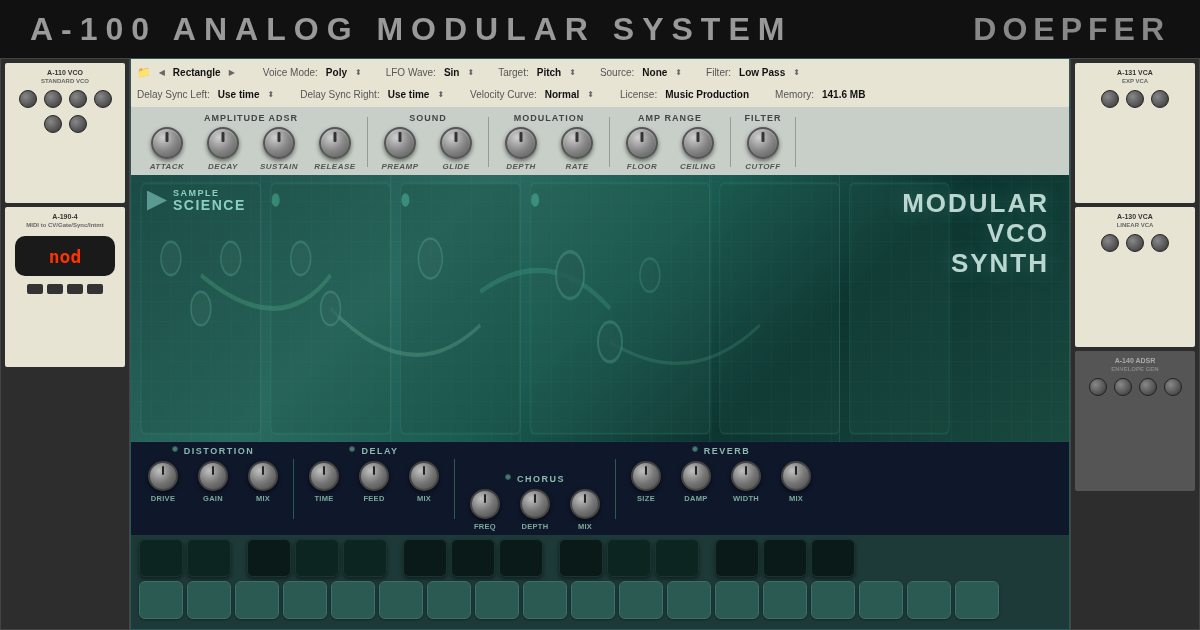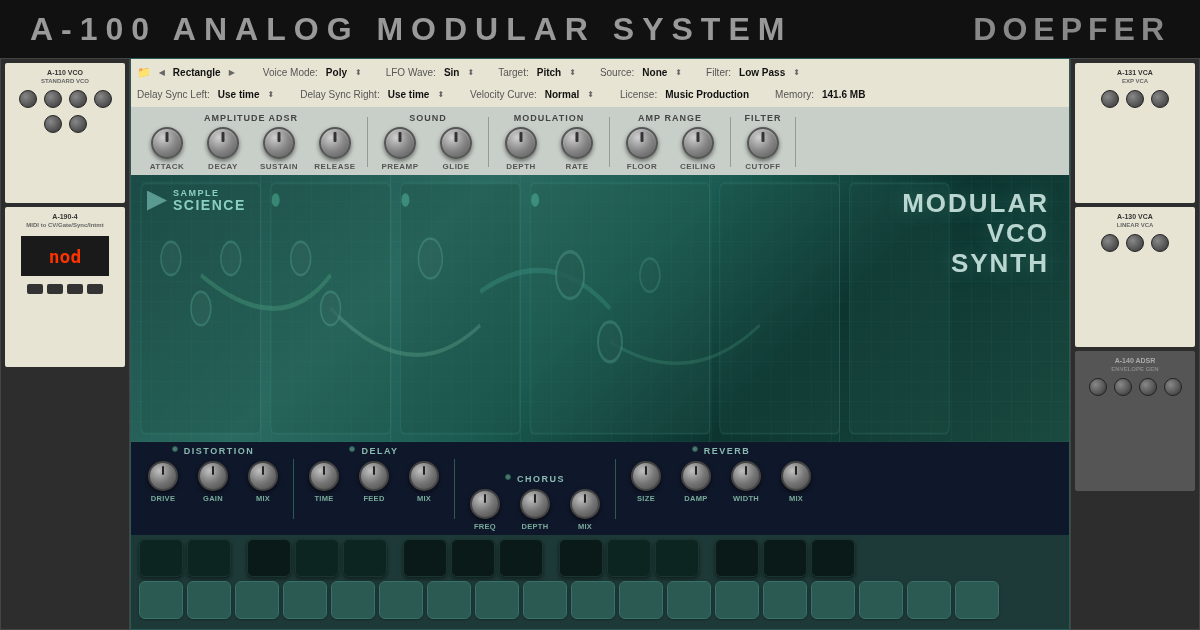--- a/index.html
+++ b/index.html
@@ -214,20 +214,21 @@
       transform: translateX(-50%);
       border-radius: 1px;
     }
 
     .knob-label {
       font-size: 8px;
       color: #555;
       text-align: right;
       font-weight: bold;
       letter-spacing: 0.5px;
+      font-style: italic;
     }
 
     .group-divider {
       width: 1px;
       height: 50px;
       background: #999;
       margin: 0 6px;
       align-self: center;
     }
 
@@ -424,21 +425,21 @@
         <div class="side-knob-sm"></div>
         <div class="side-knob-sm"></div>
         <div class="side-knob-sm"></div>
         <div class="side-knob-sm"></div>
         <div class="side-knob-sm"></div>
       </div>
     </div>
     <div class="side-module" style="height:160px;">
       <div class="side-module-title">A-190-4</div>
       <div class="side-module-sub">MIDI to CV/Gate/Sync/Intmt</div>
-      <div style="background:#1a1a1a; width:88px; height:40px; border-radius:0; display:flex; align-items:center; justify-content:center; margin:4px 4px;">
+      <div style="background:#1a1a1a; width:100px; height:40px; border-radius:10px; display:flex; align-items:center; justify-content:center; margin:4px 4px;">
         <span style="color:#ff3300; font-size:18px; font-family:monospace; font-weight:bold;">nod</span>
       </div>
       <div style="display:flex; gap:4px; margin-top:4px;">
         <div style="width:16px; height:10px; background:#333; border-radius:2px;"></div>
         <div style="width:16px; height:10px; background:#333; border-radius:2px;"></div>
         <div style="width:16px; height:10px; background:#333; border-radius:2px;"></div>
         <div style="width:16px; height:10px; background:#333; border-radius:2px;"></div>
       </div>
     </div>
   </div>

